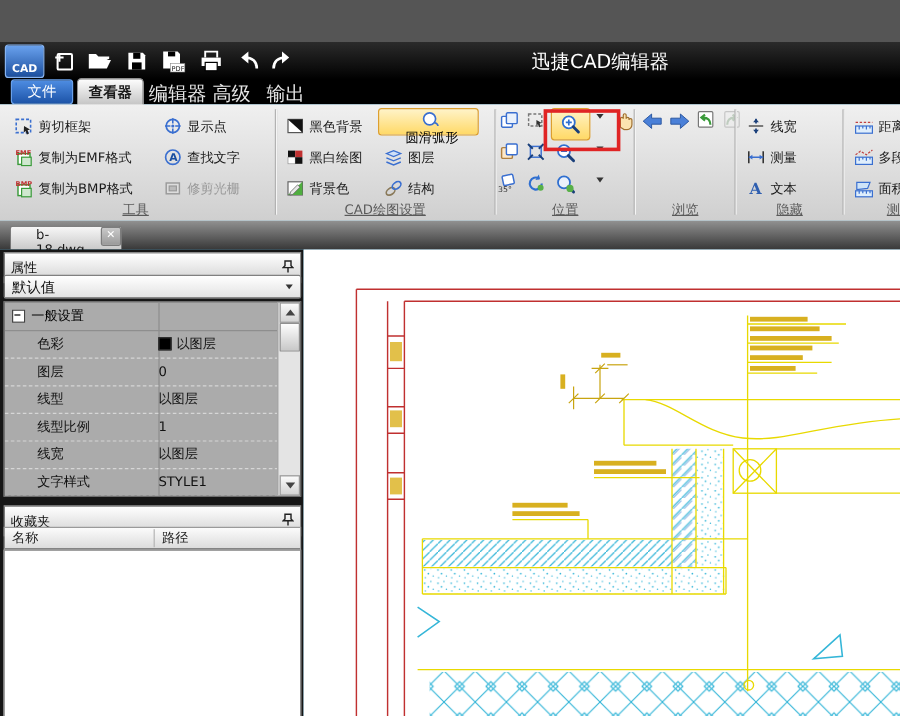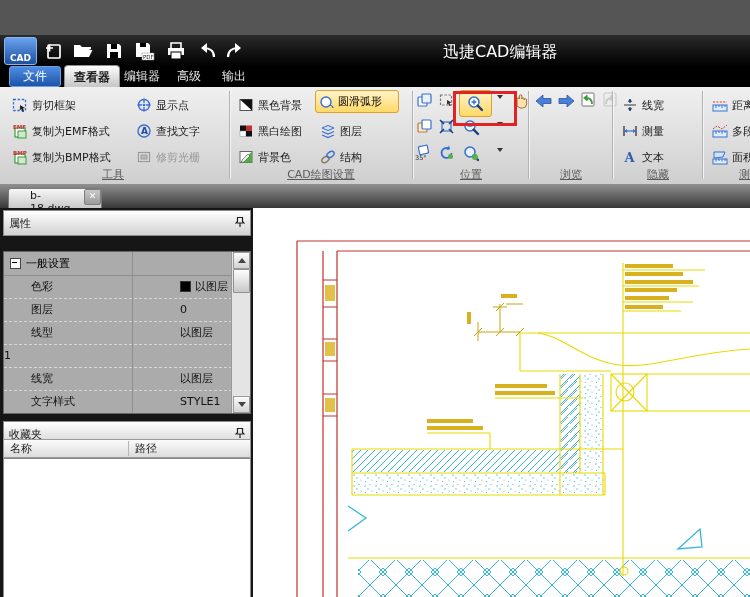--- a/index.html
+++ b/index.html
@@ -13,34 +13,34 @@
   #logo{position:absolute;left:4px;top:2px;width:31px;height:26px;border-radius:3px;
         background:linear-gradient(#6aa2ee,#1c4f9e);border:1px solid #86b4f2;
         color:#fff;font-size:9px;font-weight:bold;display:flex;align-items:flex-end;justify-content:center;line-height:11px;}
   .qbtn{position:absolute;top:4px;width:26px;height:24px;display:flex;align-items:center;justify-content:center;}
   #apptitle{position:absolute;left:443px;top:7px;color:#fff;font-size:16px;}
 
   
   #file-btn{position:absolute;left:9px;top:31px;width:50px;height:19px;border-radius:3px;
             background:linear-gradient(#4e8de2,#1d54a8);border:1px solid #6aa0e8;
             color:#fff;font-size:12px;display:flex;align-items:center;justify-content:center;}
-  .menutab{position:absolute;top:33px;color:#e6e6e6;font-size:12px;}
+  .menutab{position:absolute;top:33px;color:#e6e6e6;font-size:16px;}
   #tab-viewer{position:absolute;left:64px;top:30px;width:54px;height:22px;border-radius:4px 4px 0 0;
               background:linear-gradient(#fdfdfd,#c3c3c3);border:1px solid #909090;border-bottom:none;
               color:#1b1b1b;font-size:12px;font-weight:bold;display:flex;align-items:center;justify-content:center;}
 
   
   #ribbon{position:absolute;left:0;top:52px;width:750px;height:97px;
           background:linear-gradient(#f0f0f0,#cfcfcf);border-bottom:1px solid #8f8f8f;}
   .rsep{position:absolute;top:4px;width:1px;height:88px;background:#b2b2b2;border-right:1px solid #f5f5f5;}
   .ritem{position:absolute;height:20px;display:flex;align-items:flex-end;gap:4px;color:#1a1a1a;font-size:11px;white-space:nowrap;}
   .ritem.disabled{color:#9a9a9a;}
   .rgl{position:absolute;top:80px;height:14px;text-align:center;font-size:11px;color:#5a5a5a;text-decoration:underline;}
   .ic{width:16px;height:16px;flex:0 0 16px;display:inline-block;}
-  .hl{border:1px solid #dd9f2e;border-radius:3px;background:linear-gradient(#fff3c8,#ffd967);}
+  .hl{border:1px solid #dd9f2e;border-radius:3px;background:linear-gradient(#fff3c8,#ffd967);flex-direction:column;}
   .ddarrow{width:0;height:0;border-left:3.5px solid transparent;border-right:3.5px solid transparent;border-top:4px solid #333;display:inline-block;margin-left:3px;}
   #red-annot{position:absolute;left:453px;top:4px;width:58px;height:29px;border:3px solid #e02424;z-index:5;}
   .gbtn{position:absolute;display:flex;align-items:center;}
 
   
   #tabbar{position:absolute;left:0;top:150px;width:750px;height:23px;
           background:linear-gradient(#8d8d8d,#383838);}
   #doctab{position:absolute;left:8px;top:3px;width:94px;height:20px;border-radius:3px 3px 0 0;
           background:linear-gradient(#f7f7f7,#c9c9c9);border:1px solid #7a7a7a;border-bottom:none;
           display:flex;align-items:flex-start;font-size:11px;color:#1a1a1a;padding-left:21px;box-sizing:border-box;}
@@ -51,21 +51,21 @@
   #leftpanel{position:absolute;left:0;top:173px;width:253px;height:424px;background:#161616;}
   .phead{position:absolute;left:3px;width:248px;height:17px;box-sizing:border-box;
          background:linear-gradient(#ffffff,#d2d2d2);border:1px solid #8a8a8a;
          font-size:11px;color:#111;display:flex;align-items:center;padding:12px 5px;}
   .phead .sp{flex:1;}
   #combo{position:absolute;left:3px;top:21px;width:248px;height:20px;box-sizing:border-box;
          background:linear-gradient(#ffffff,#e2e2e2);border:1px solid #808080;border-radius:2px;
          font-size:12px;color:#111;display:flex;align-items:center;padding:0 6px;}
   #ptable{position:absolute;left:3px;top:43px;width:248px;height:163px;background:#ababab;border:1px solid #666;box-sizing:border-box;overflow:hidden;}
   .prow{position:absolute;left:0;width:228px;height:23px;border-bottom:1px dashed #d6d6d6;
-        display:flex;align-items:center;font-size:11px;color:#111;gap:48px;}
+        display:flex;align-items:center;font-size:11px;color:#111;}
   .prow .plabel{width:128px;padding-left:27px;box-sizing:border-box;}
   .prow .pvalue{flex:1;display:flex;align-items:center;gap:4px;}
   #pgrouprow{position:absolute;left:0;top:0;width:228px;height:23px;border-bottom:1px solid #8e8e8e;
              display:flex;align-items:center;font-size:11px;color:#000;}
   .expbox{width:9px;height:9px;border:1px solid #444;background:#fff;margin:0 5px 0 6px;position:relative;}
   .expbox::after{content:"";position:absolute;left:1px;top:3px;width:5px;height:1px;background:#000;}
   #colsep{position:absolute;left:128px;top:0;width:1px;height:100%;background:#8e8e8e;}
   .swatch{width:9px;height:9px;background:#000;border:1px solid #333;display:inline-block;}
   
   #pscroll{position:absolute;right:0;top:0;width:18px;height:100%;background:#e4e4e4;border-left:1px solid #999;}
@@ -452,20 +452,25 @@
   </div>
 
   <div id="leftpanel">
     <div class="phead" style="top:2px">
       <span>属性</span>
         <span class="sp"></span>
       <span class="pin"><svg width="10" height="12" viewBox="0 0 10 12">
             <path d="M2.5,1.5 h5 v4 l1.5,1.5 h-8 l1.5-1.5 z M5,7 v4" fill="none" stroke="#222" stroke-width="1.2"></path>
           </svg></span>
     </div>
+    <div id="combo">
+      <span>默认值</span>
+      <span style="flex:1"></span>
+      <span class="ddarrow"></span>
+    </div>
 
     <div id="ptable">
       <div id="colsep"></div>
       <div id="pgrouprow">
         <span class="expbox"></span>
         <span>一般设置</span>
       </div>
       <div class="prow" style="top:23px">
         <span class="plabel">色彩</span>
         <span class="pvalue">
@@ -479,20 +484,21 @@
             <span>0</span>
           </span>
       </div>
       <div class="prow" style="top:69px">
         <span class="plabel">线型</span>
         <span class="pvalue">
             <span>以图层</span>
           </span>
       </div>
       <div class="prow" style="top:92px">
+        <span class="plabel">线型比例</span>
         <span class="pvalue">
             <span>1</span>
           </span>
       </div>
       <div class="prow" style="top:115px">
         <span class="plabel">线宽</span>
         <span class="pvalue">
             <span>以图层</span>
           </span>
       </div>

